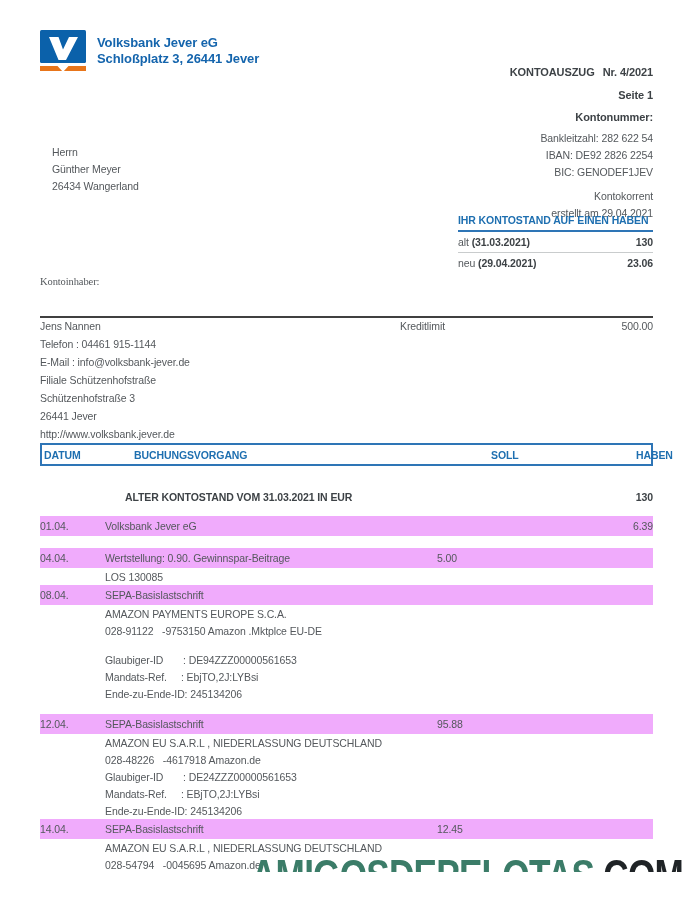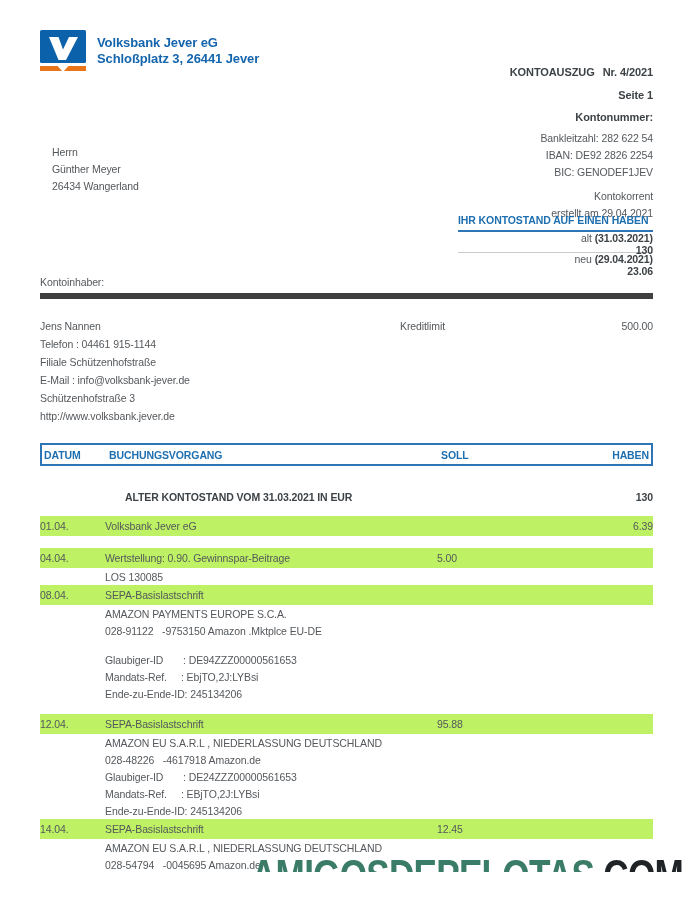--- a/index.html
+++ b/index.html
@@ -17,42 +17,42 @@
   .meta .m-title{margin-bottom:6px;}
   .meta .m-page{margin-bottom:5px;}
   .meta .m-acct{margin-bottom:4px;}
   .meta .gap-top{margin-top:7px;}
   .meta .sp{display:inline-block;width:8px;}
   
   .recipient{position:absolute;left:52px;top:121px;line-height:17px;margin-top:23px;}
   
   .balance{position:absolute;left:458px;right:30px;top:214px;}
   .balance-title{color:#1e6fb0;font-weight:bold;font-size:10.5px;border-bottom:2px solid #2e75b6;padding-bottom:4px;}
-  .balance-row{display:flex;justify-content:space-between;align-items:flex-end;height:20px;flex-direction:column;}
+  .balance-row{display:flex;justify-content:space-between;align-items:center;height:20px;}
   .balance-row .b-amount{font-weight:bold;color:#3d4246;}
   .balance-row b{color:#3d4246;}
   .bsep{border-bottom:1px solid #c9cccd;}
   
-  .owner{position:absolute;left:40px;right:30px;top:276px;padding-bottom:5px;border-bottom:6px solid #404040;}
+  .owner{position:absolute;left:40px;right:30px;top:276px;padding-bottom:29px;border-bottom:2px solid #404040;font-family:Liberation Serif, serif;}
   .section-bar{
     position:absolute;left:40px;right:30px;top:295px;display:flex;justify-content:space-between;
     border-top:2px solid #2e75b6;border-bottom:2px solid #2e75b6;padding:2px 0 3px 0;
   }
   .blue-h{color:#1e6fb0;font-weight:bold;}
   .contact-body{position:absolute;left:40px;right:30px;top:317px;line-height:18px;}
   .credit-limit{position:absolute;left:0;top:0;width:100%;display:flex;}
   .credit-limit .cl-label{position:absolute;left:360px;top:0;}
   .credit-limit .cl-value{position:absolute;right:0;top:0;}
   
   .table{position:absolute;left:40px;right:30px;top:443px;}
   .trow{display:grid;grid-template-columns:65px 332px 120px 1fr;align-items:center;}
-  .thead{border:2px solid #2e75b6;height:19px;color:#1e6fb0;font-weight:bold;padding:0 2px;}
+  .thead{border:2px solid #2e75b6;height:19px;color:#1e6fb0;font-weight:bold;padding:0 2px;gap:25px;}
   .c-credit{text-align:right;}
   .opening{height:18px;margin-top:22px;margin-bottom:10px;font-weight:bold;color:#3d4246;gap:20px;}
-  .trow.main{background:#bef264;height:20px;}
+  .trow.main{background:#f0abfc;height:20px;}
   .trow.detail{height:17px;}
   .trow.blank{height:12px;}
   .pre{white-space:pre;}
   
   .bottom-rule{position:absolute;left:33px;right:30px;top:903px;height:2px;background:#2e75b6;}
   .watermark{
     position:absolute;right:0px;top:851px;white-space:nowrap;
     font-weight:bold;font-size:44px;letter-spacing:-1px;
     transform:scaleX(0.8);transform-origin:100% 50%;
   }
@@ -112,23 +112,24 @@
   <div class="owner">Kontoinhaber:</div>
 
 
   <div class="contact-body">
     <div class="credit-limit">
       <span class="cl-label">Kreditlimit</span>
       <span class="cl-value">500.00</span>
     </div>
     <div>Jens Nannen</div>
     <div>Telefon : 04461 915-1144</div>
+    <div>E-Mail : info@volksbank-jever.de</div>
     <div>Filiale Schützenhofstraße</div>
-    <div>E-Mail : info@volksbank-jever.de</div>
     <div>Schützenhofstraße 3</div>
+    <div>26441 Jever</div>
     <div>http://www.volksbank.jever.de</div>
   </div>
 
   <div class="table">
     <div class="trow thead">
       <span>DATUM</span>
       <span>BUCHUNGSVORGANG</span>
       <span>SOLL</span>
       <span class="c-credit">HABEN</span>
     </div>

